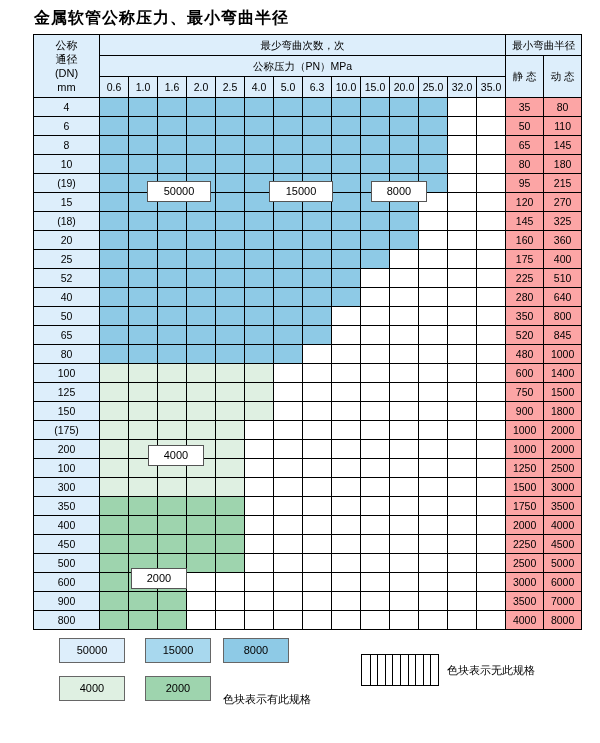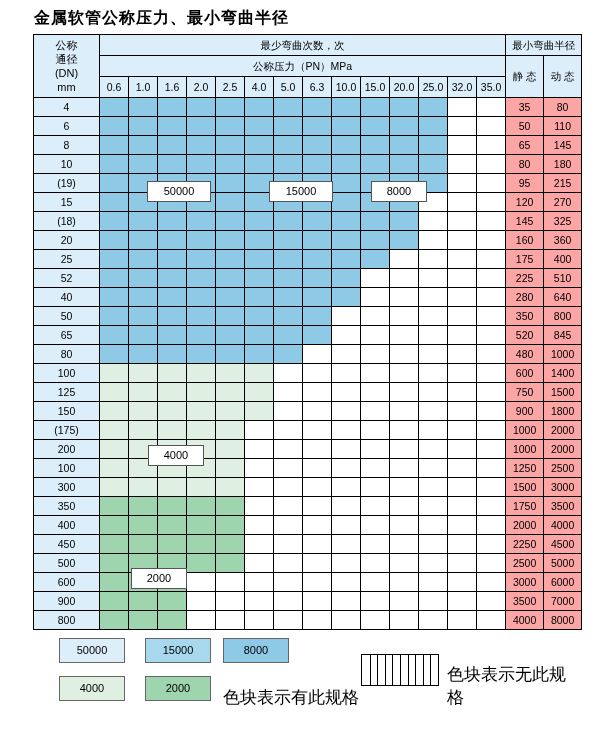--- a/index.html
+++ b/index.html
@@ -46,21 +46,21 @@
     font-size:11px;text-align:center;line-height:18px;height:19px;
     font-family:"Liberation Sans",sans-serif;
   }
 
   
   #legend{position:absolute;left:33px;top:632px;width:534px;height:90px;}
   .lg-box{
     position:absolute;width:64px;height:23px;border:1px solid #666;
     font-size:11px;text-align:center;line-height:23px;background:#fff;
   }
-  .lg-label{position:absolute;font-size:17px;font-family:"DejaVu Sans","Liberation Sans",sans-serif;}
+  .lg-label{position:absolute;font-size:11px;font-family:"DejaVu Sans","Liberation Sans",sans-serif;}
   .stripebox{
     position:absolute;border:1px solid #000;background:#fff;
   }
   .stripebox i{position:absolute;top:0;bottom:0;width:1px;background:#000;}
 </style>
 </head>
 <body>
 
 <div id="page">
 
@@ -666,21 +666,21 @@
         <div class="tag" style="left: 98px; top: 534px; width: 54px;">2000</div>
       </div>
   </div>
 
   <div id="legend">
       <div class="lg-box" style="left: 26px; top: 6px; background: rgb(221, 238, 251);">50000</div>
       <div class="lg-box" style="left: 112px; top: 6px; background: rgb(168, 216, 238);">15000</div>
       <div class="lg-box" style="left: 190px; top: 6px; background: rgb(142, 202, 230);">8000</div>
       <div class="lg-box" style="left: 26px; top: 44px; background: rgb(223, 240, 226);">4000</div>
       <div class="lg-box" style="left: 112px; top: 44px; background: rgb(158, 212, 174);">2000</div>
-      <div class="lg-label" style="left: 190px; top: 54px;">色块表示有此规格</div>
+      <div class="lg-label" style="left: 190px; top: 60px;">色块表示有此规格</div>
       <div class="stripebox" style="left: 328px; top: 22px; width: 76px; height: 30px;">
         <i style="left: 7.6px;"></i>
         <i style="left: 15.2px;"></i>
         <i style="left: 22.8px;"></i>
         <i style="left: 30.4px;"></i>
         <i style="left: 38px;"></i>
         <i style="left: 45.6px;"></i>
         <i style="left: 53.2px;"></i>
         <i style="left: 60.8px;"></i>
         <i style="left: 68.4px;"></i>

